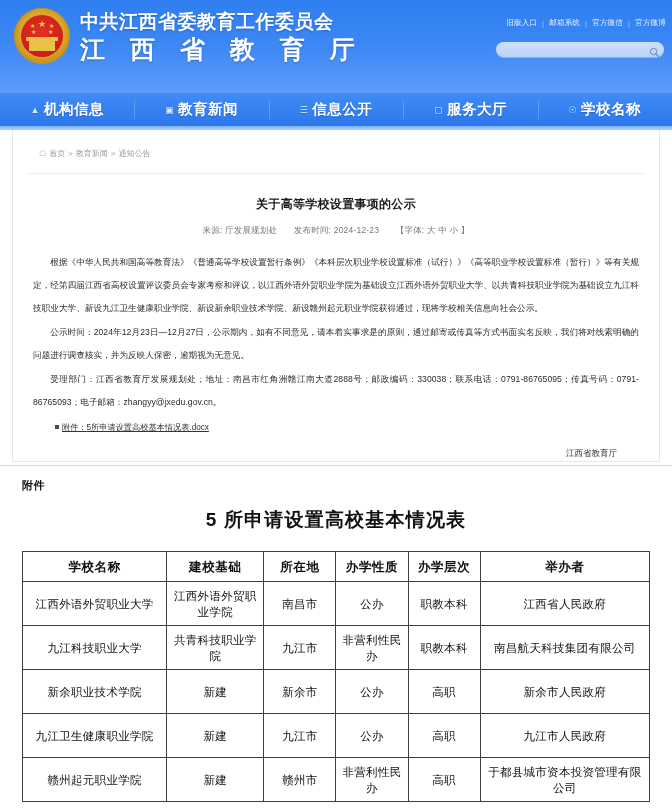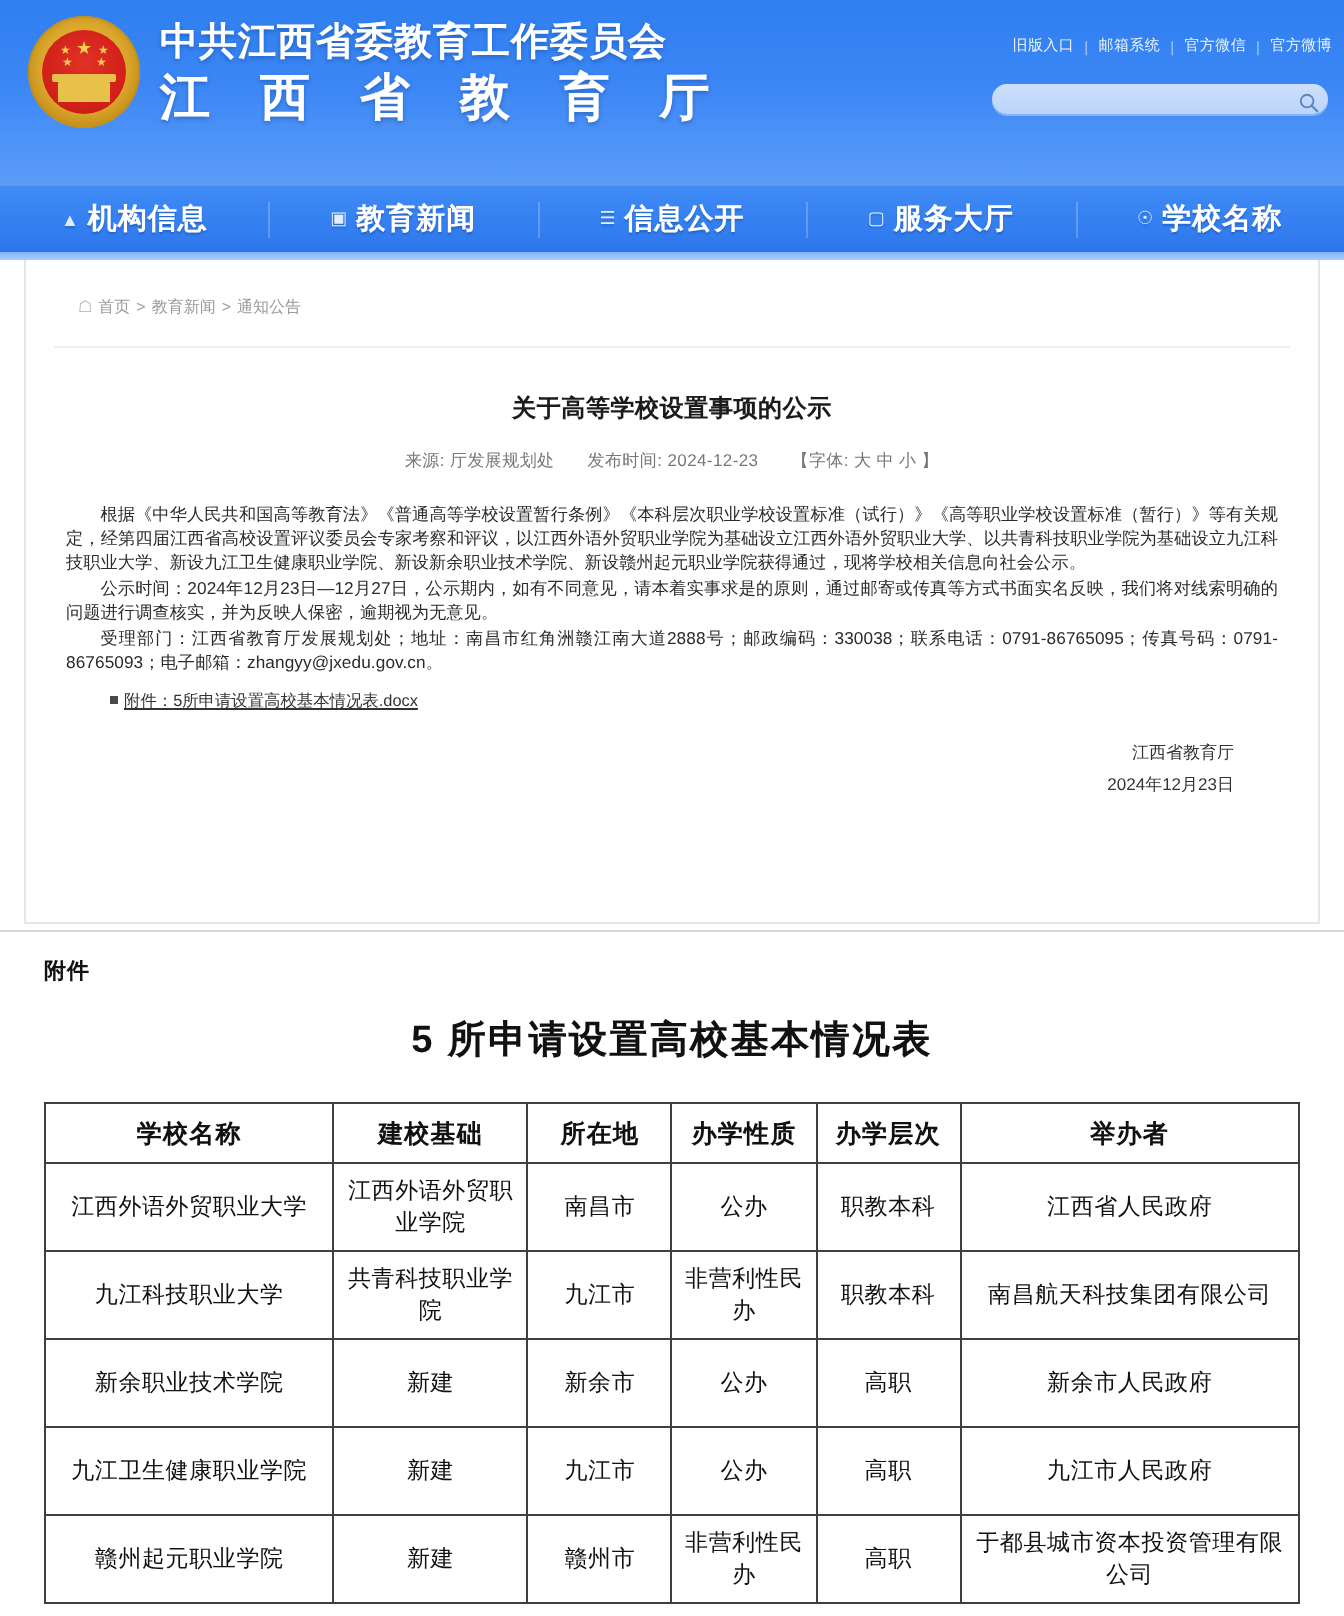--- a/index.html
+++ b/index.html
@@ -222,21 +222,21 @@
     color: #777;
     padding: 12px 0 0;
     letter-spacing: .2px;
   }
   .art-meta .seg { margin: 16px 7px; }
   .art-meta .fs { cursor: pointer; }
 
   .art-body {
     padding: 14px 6px 0;
     font-size: 8.6px;
-    line-height: 12px;
+    line-height: 23px;
     color: #2b2b2b;
     text-align: justify;
     letter-spacing: .05px;
   }
   .art-body p { text-indent: 2em; margin-bottom: 1px; }
 
   .attach-line {
     padding: 7px 6px 0 28px;
     font-size: 8.2px;
     color: #333;

